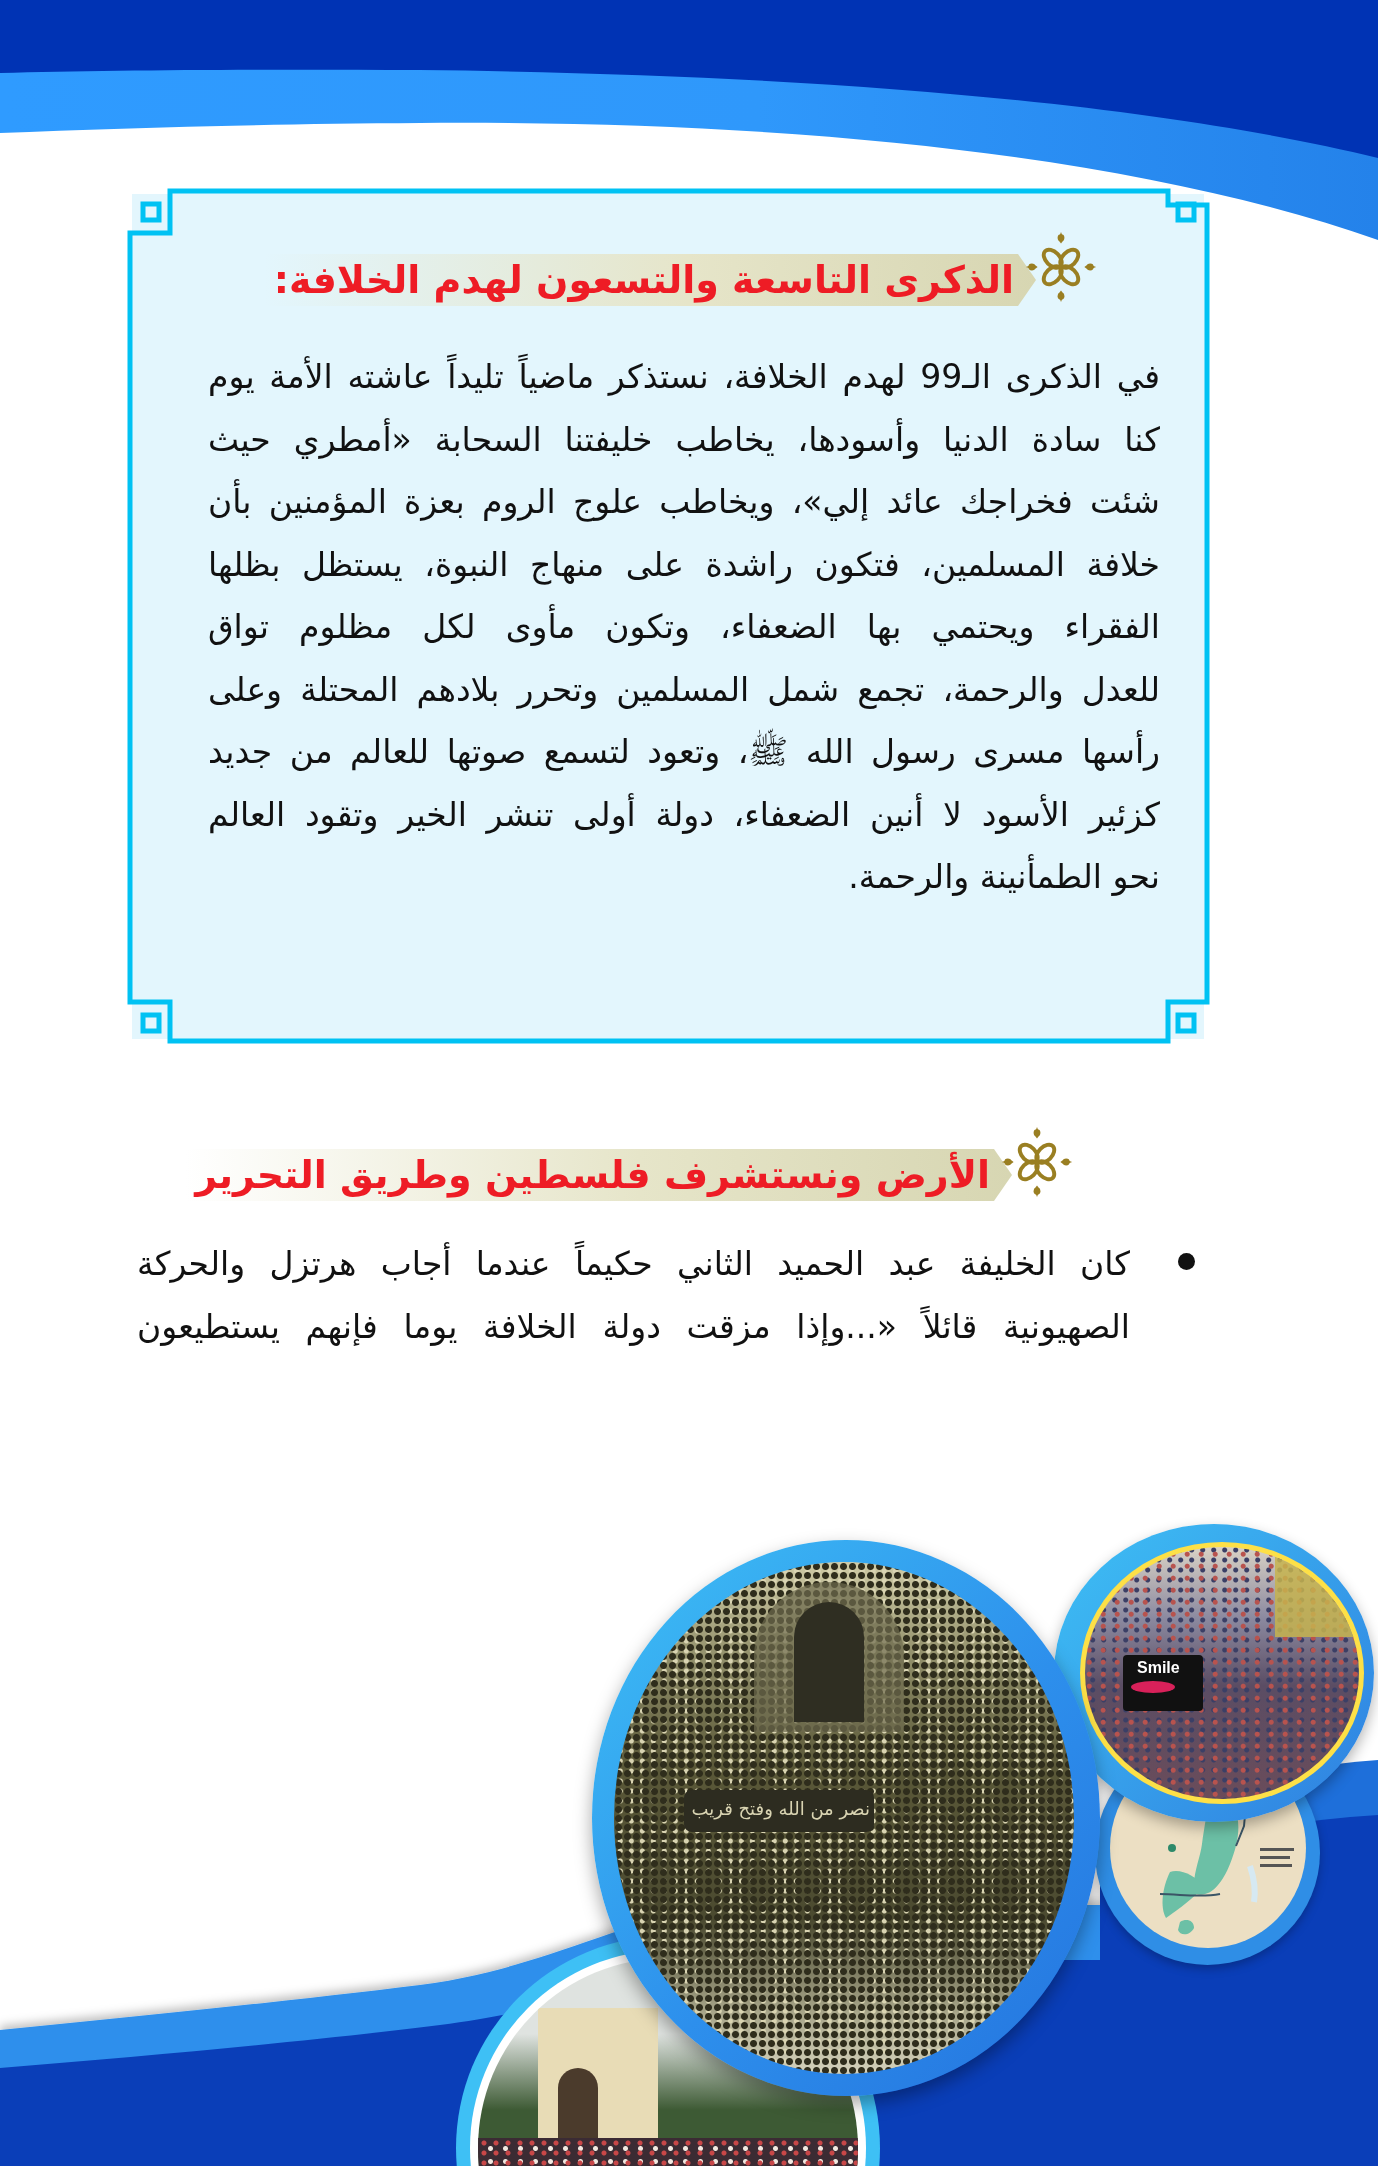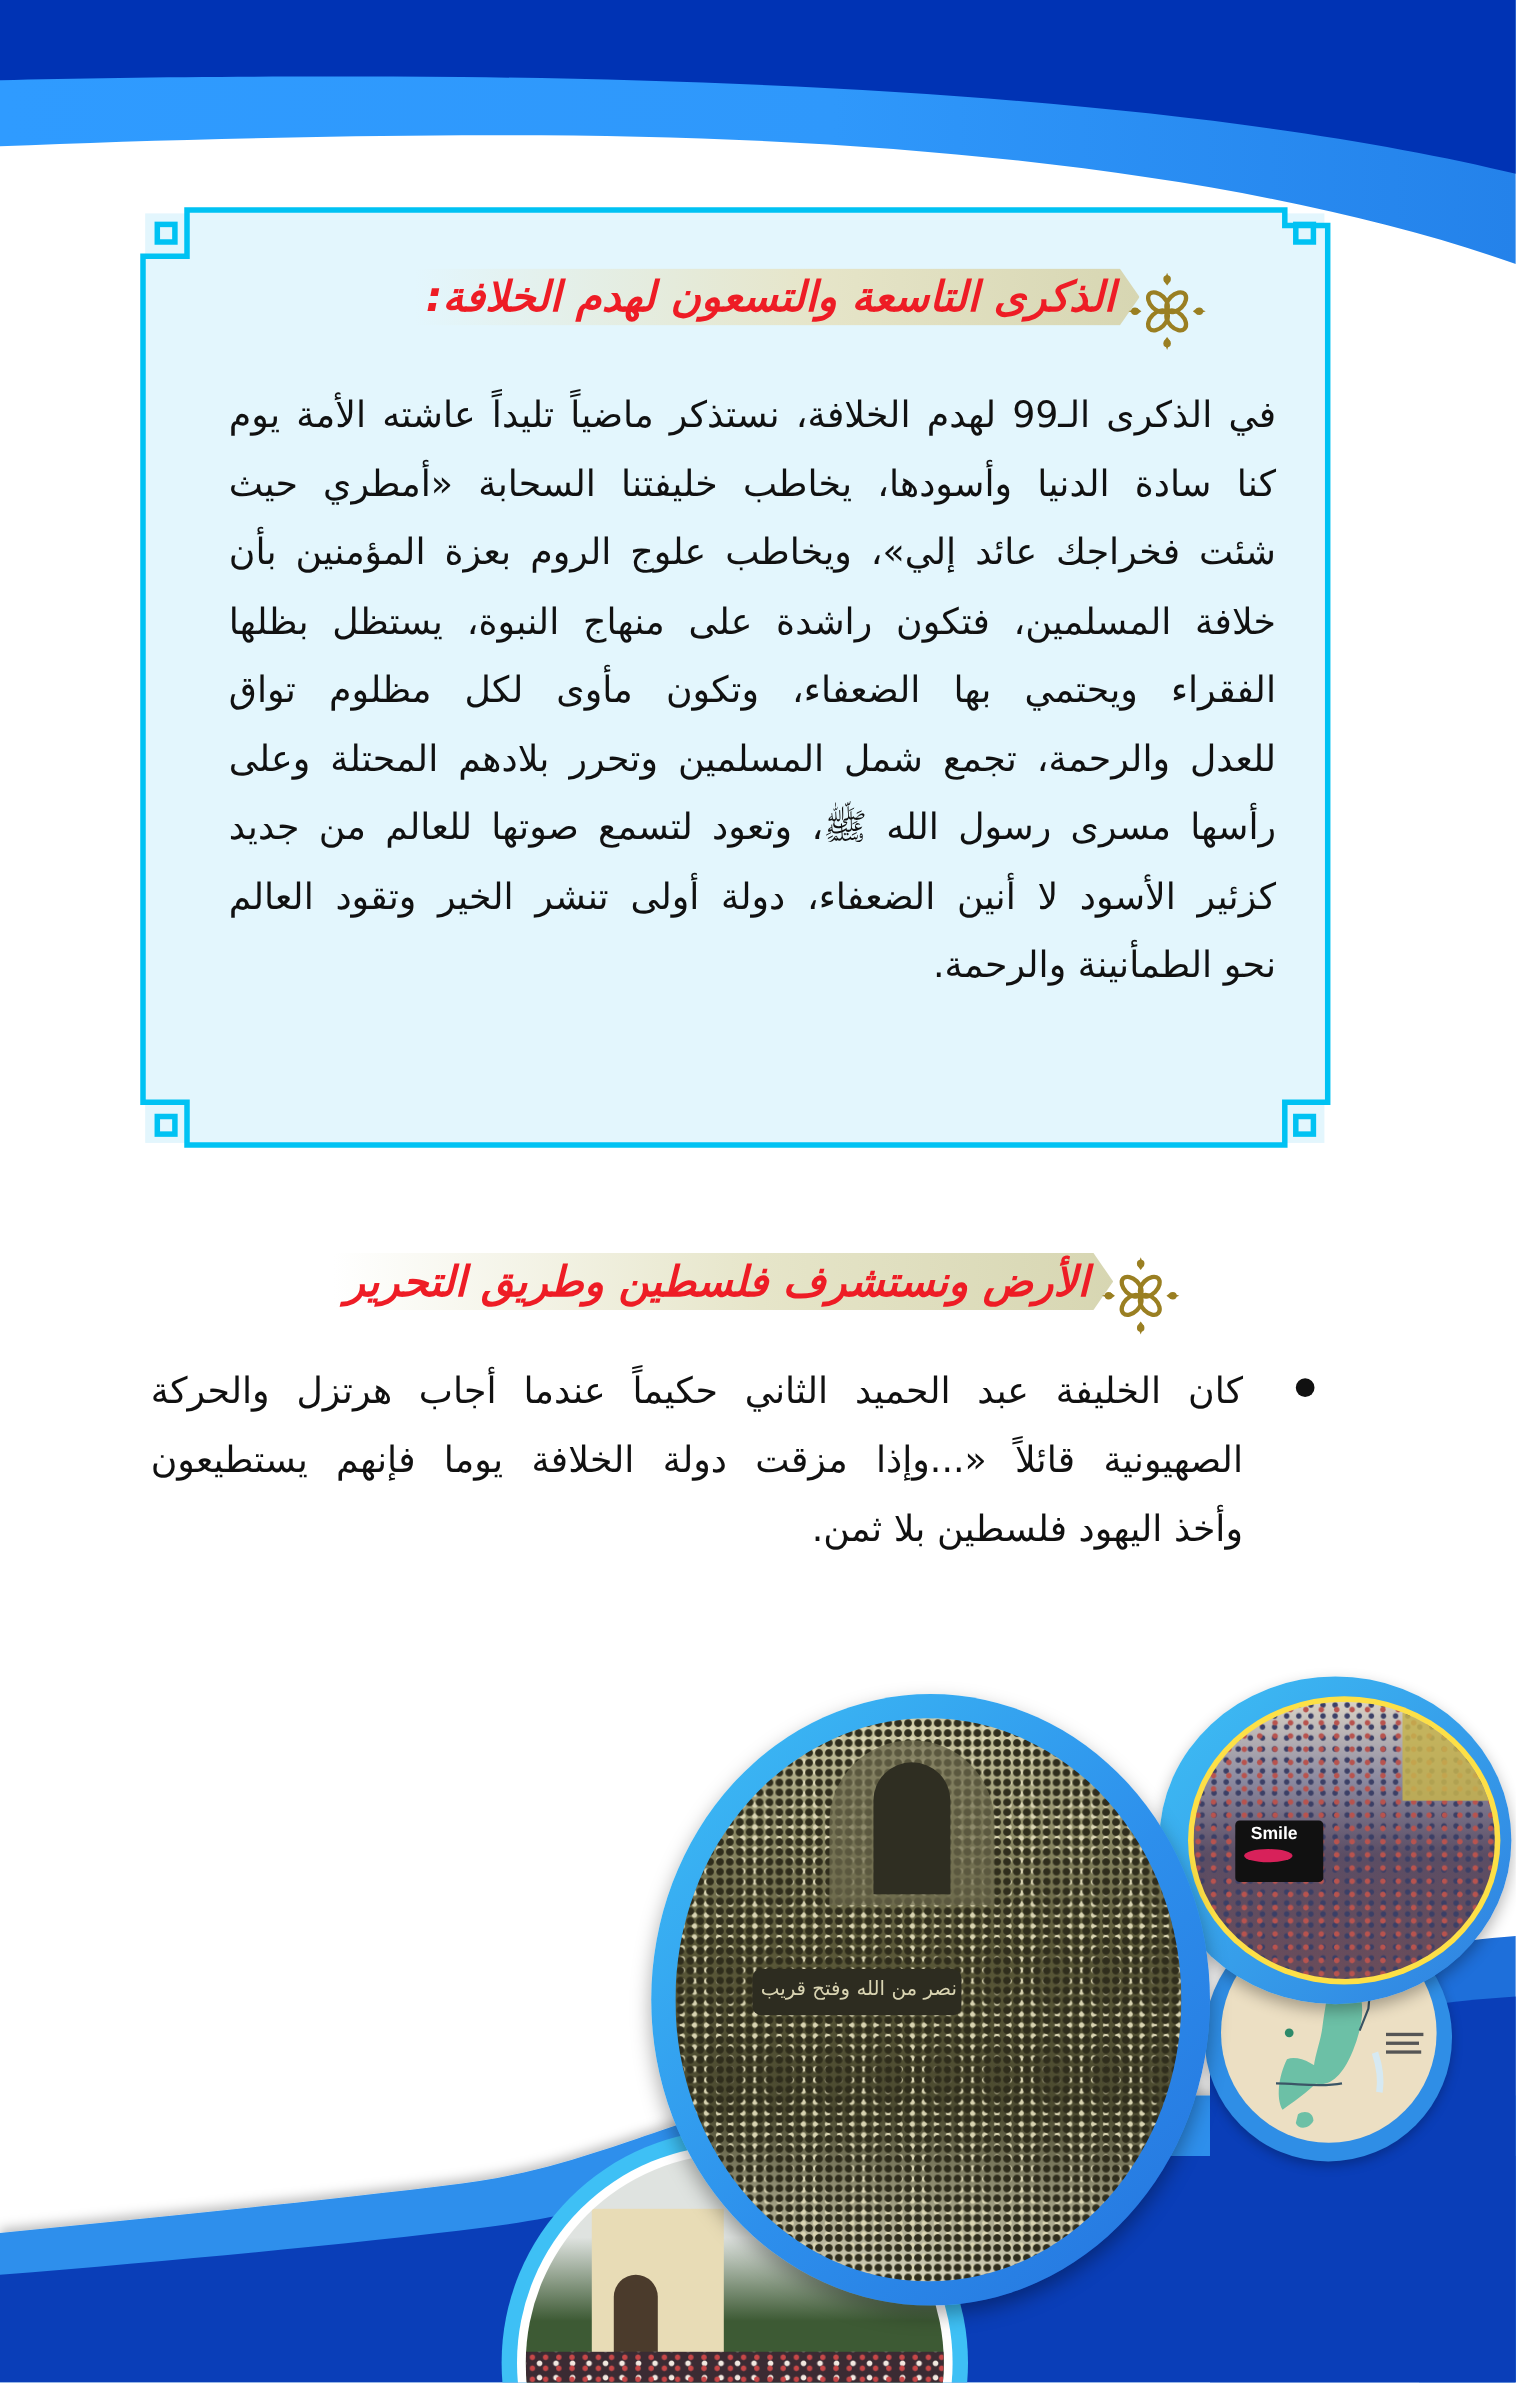--- a/index.html
+++ b/index.html
@@ -11,23 +11,22 @@
   svg.bg { position: absolute; left: 0; top: 0; }
 
   
   .frame-fill {
     position: absolute; left: 132px; top: 194px; width: 1072px; height: 845px;
     background: #e3f6fd;
   }
   .frame-svg { position: absolute; left: 0; top: 0; pointer-events: none; }
 
   .heading {
-    position: absolute; height: 62px; display: flex; align-items: flex-start;
+    position: absolute; height: 62px; display: flex; align-items: flex-end;
     direction: rtl;
-    font-style: italic;
   }
   .heading .ornament { width: 78px; height: 78px; flex: 0 0 auto; margin-left: 0; }
   .heading .ribbon {
     height: 52px; display: flex; align-items: center;
     background: linear-gradient(to left, #d7d6b2 0%, #e6e5c9 45%, rgba(230,229,201,0) 100%);
     clip-path: polygon(0 0, calc(100% - 18px) 0, 100% 50%, calc(100% - 18px) 100%, 0 100%);
     padding-right: 22px; padding-left: 10px;
   }
   .heading .title {
     color: #ee1c25; font-weight: bold; font-size: 38px; white-space: nowrap;
@@ -148,21 +147,20 @@
   </svg>
   <div class="ribbon">
     <span class="title">الأرض ونستشرف فلسطين وطريق التحرير</span>
   </div>
 </div>
 
 <div class="bullet-dot" style="left:1178px; top:1253px;"></div>
 <div class="body-text" style="right:248px; top:1232px; width:993px; line-height:63px;">
   <span class="line">كان الخليفة عبد الحميد الثاني حكيماً عندما أجاب هرتزل والحركة</span>
   <span class="line">الصهيونية قائلاً «...وإذا مزقت دولة الخلافة يوما فإنهم يستطيعون</span>
-  <span class="line last">وأخذ اليهود فلسطين بلا ثمن.</span>
 </div>
 
 <div class="ring" style="left:1095px; top:1740px; width:225px; height:225px; background:#2f8ee6; box-shadow:0 4px 10px rgba(0,0,0,0.25);"></div>
 <div class="circle" style="left:1110px; top:1748px; width:196px; height:200px; background:#ecdfc3;">
   <svg width="196" height="200" viewBox="0 0 196 200">
     <path d="M105 30 C118 24 130 40 124 58 C132 76 128 96 120 116 C112 136 100 150 86 146 C80 132 90 112 92 96 C94 80 98 60 100 44 Z" fill="#6cc0a6"></path>
     <path d="M60 124 C70 120 86 128 94 138 C84 150 70 160 56 170 C50 160 52 140 60 124 Z" fill="#6cc0a6"></path>
     <path d="M70 174 C76 170 84 172 84 180 C80 188 70 188 68 182 Z" fill="#6cc0a6"></path>
     <path d="M120 40 L136 56 L134 78 L126 98" stroke="#3b5566" stroke-width="2" fill="none"></path>
     <path d="M50 146 C70 146 90 150 110 146" stroke="#3b5566" stroke-width="2" fill="none"></path>

